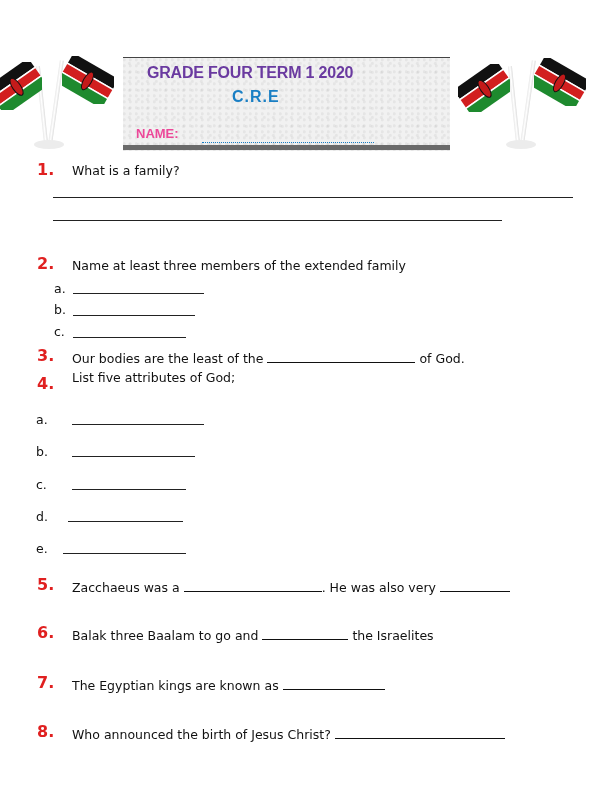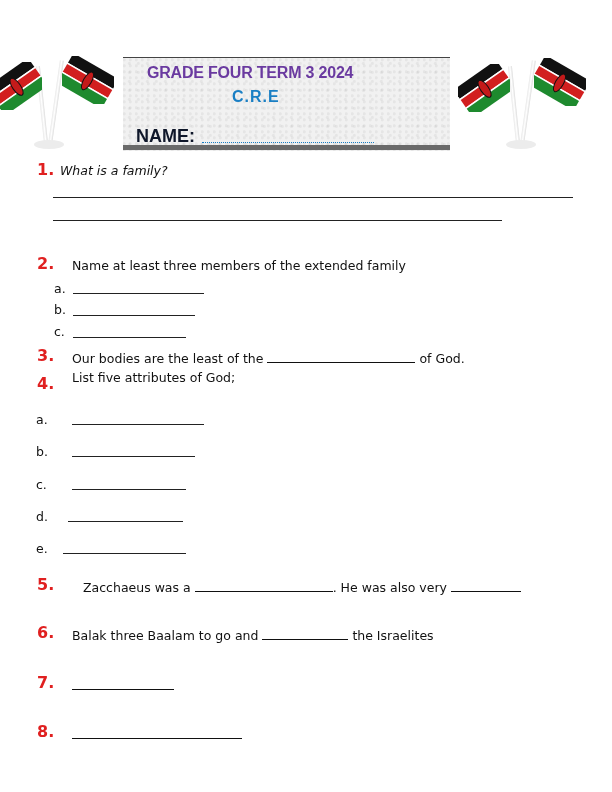--- a/index.html
+++ b/index.html
@@ -13,21 +13,21 @@
               radial-gradient(circle at 70% 60%, rgba(0,0,0,0.05) 1px, transparent 2px),
               #f1f1f1;
             background-size: 6px 6px, 9px 9px, auto;
             border-top:1.5px solid #444; }
   .banner-bottom { left:123px; top:145px; width:327px; height:5px; background:#6a6a6a; }
   .title { left:147px; top:64px; font-family:"Liberation Sans", sans-serif; font-weight:bold;
            font-size:16px; color:#6a3aa0; letter-spacing:-0.2px; }
   .subject { left:232px; top:88px; font-family:"Liberation Sans", sans-serif; font-weight:bold;
              font-size:16px; color:#1a7fc4; letter-spacing:1px; }
   .name-label { left:136px; top:126px; font-family:"Liberation Sans", sans-serif; font-weight:bold;
-                font-size:18px; color:#0f172a; }
+                font-size:13px; color:#ec4899; }
   .name-dots { left:202px; top:138px; width:172px; border-bottom:1.5px dotted #1a7fc4; height:4px; }
 
   
   .flagset { width:120px; height:100px; }
   .pole { position:absolute; width:4px; background:linear-gradient(90deg,#e8e8e8,#ffffff,#dcdcdc); }
   .base { position:absolute; width:30px; height:9px; border-radius:50%; background:#ececec; }
   .flag { position:absolute; width:52px; height:48px; }
 
   
   .qnum { position:absolute; font-family:"DejaVu Sans", sans-serif; font-weight:bold;
@@ -36,21 +36,21 @@
            white-space:nowrap; }
   .blank { display:inline-block; border-bottom:1px solid #111; height:12px; vertical-align:baseline; }
   .line { position:absolute; height:0; border-bottom:1px solid #222; }
   .sub { position:absolute; font-size:12.5px; color:#111; font-family:"DejaVu Sans", sans-serif; }
 </style>
 </head>
 <body>
 
 <div class="abs banner"></div>
 <div class="abs banner-bottom"></div>
-<div class="abs title">GRADE FOUR TERM 3 2024</div>
+<div class="abs title">GRADE FOUR TERM 1 2020</div>
 <div class="abs subject">C.R.E</div>
 <div class="abs name-label">NAME:</div>
 <div class="abs name-dots"></div>
 
 <div class="abs flagset" style="left:0; top:52px;">
   <div class="pole" style="left:40px; top:14px; height:78px; transform:rotate(-6deg);"></div>
   <div class="pole" style="left:54px; top:8px; height:84px; transform:rotate(8deg);"></div>
   <div class="base" style="left:34px; top:88px;"></div>
   <svg class="flag" style="left:-10px; top:10px;" viewBox="0 0 52 48">
     <g transform="rotate(-35 26 24)">
@@ -94,21 +94,21 @@
       <rect x="0" y="19" width="52" height="1.5" fill="#fff"></rect>
       <rect x="0" y="20.5" width="52" height="9" fill="#d21f1f"></rect>
       <rect x="0" y="29.5" width="52" height="1.5" fill="#fff"></rect>
       <rect x="0" y="31" width="52" height="11" fill="#1e8a2e"></rect>
       <ellipse cx="26" cy="25" rx="4" ry="10" fill="#c41a1a" stroke="#111" stroke-width="1"></ellipse>
     </g>
   </svg>
 </div>
 
 <div class="qnum" style="left:37px; top:160px;">1.</div>
-<div class="qtext" style="left:60px; top:163px;font-style:italic;">What is a family?</div>
+<div class="qtext" style="left:72px; top:163px;">What is a family?</div>
 <div class="line" style="left:53px; top:197px; width:520px;"></div>
 <div class="line" style="left:53px; top:220px; width:449px;"></div>
 
 <div class="qnum" style="left:37px; top:254px;">2.</div>
 <div class="qtext" style="left:72px; top:258px;">Name at least three members of the extended family</div>
 <div class="sub" style="left:54px; top:281px;">a.</div>
 <div class="line" style="left:73px; top:293px; width:131px;"></div>
 <div class="sub" style="left:54px; top:302px;">b.</div>
 <div class="line" style="left:73px; top:315px; width:122px;"></div>
 <div class="sub" style="left:54px; top:324px;">c.</div>
@@ -128,34 +128,36 @@
 <div class="sub" style="left:36px; top:444px;">b.</div>
 <div class="line" style="left:72px; top:456px; width:123px;"></div>
 <div class="sub" style="left:36px; top:477px;">c.</div>
 <div class="line" style="left:72px; top:489px; width:114px;"></div>
 <div class="sub" style="left:36px; top:509px;">d.</div>
 <div class="line" style="left:68px; top:521px; width:115px;"></div>
 <div class="sub" style="left:36px; top:541px;">e.</div>
 <div class="line" style="left:63px; top:553px; width:123px;"></div>
 
 <div class="qnum" style="left:37px; top:575px;">5.</div>
-<div class="qtext" style="left:72px; top:579px;margin-left:11px;">
+<div class="qtext" style="left:72px; top:579px;">
   <span>Zacchaeus was a</span>
   <span class="blank" style="width:138px;"></span><span>. He was also very</span>
   <span class="blank" style="width:70px;"></span>
 </div>
 
 <div class="qnum" style="left:37px; top:623px;">6.</div>
 <div class="qtext" style="left:72px; top:627px;">
   <span>Balak three Baalam to go and</span>
   <span class="blank" style="width:86px;"></span>
   <span>the Israelites</span>
 </div>
 
 <div class="qnum" style="left:37px; top:673px;">7.</div>
 <div class="qtext" style="left:72px; top:677px;">
+  <span>The Egyptian kings are known as</span>
   <span class="blank" style="width:102px;"></span>
 </div>
 
 <div class="qnum" style="left:37px; top:722px;">8.</div>
 <div class="qtext" style="left:72px; top:726px;">
+  <span>Who announced the birth of Jesus Christ?</span>
   <span class="blank" style="width:170px;"></span>
 </div>
 
 </body></html>

